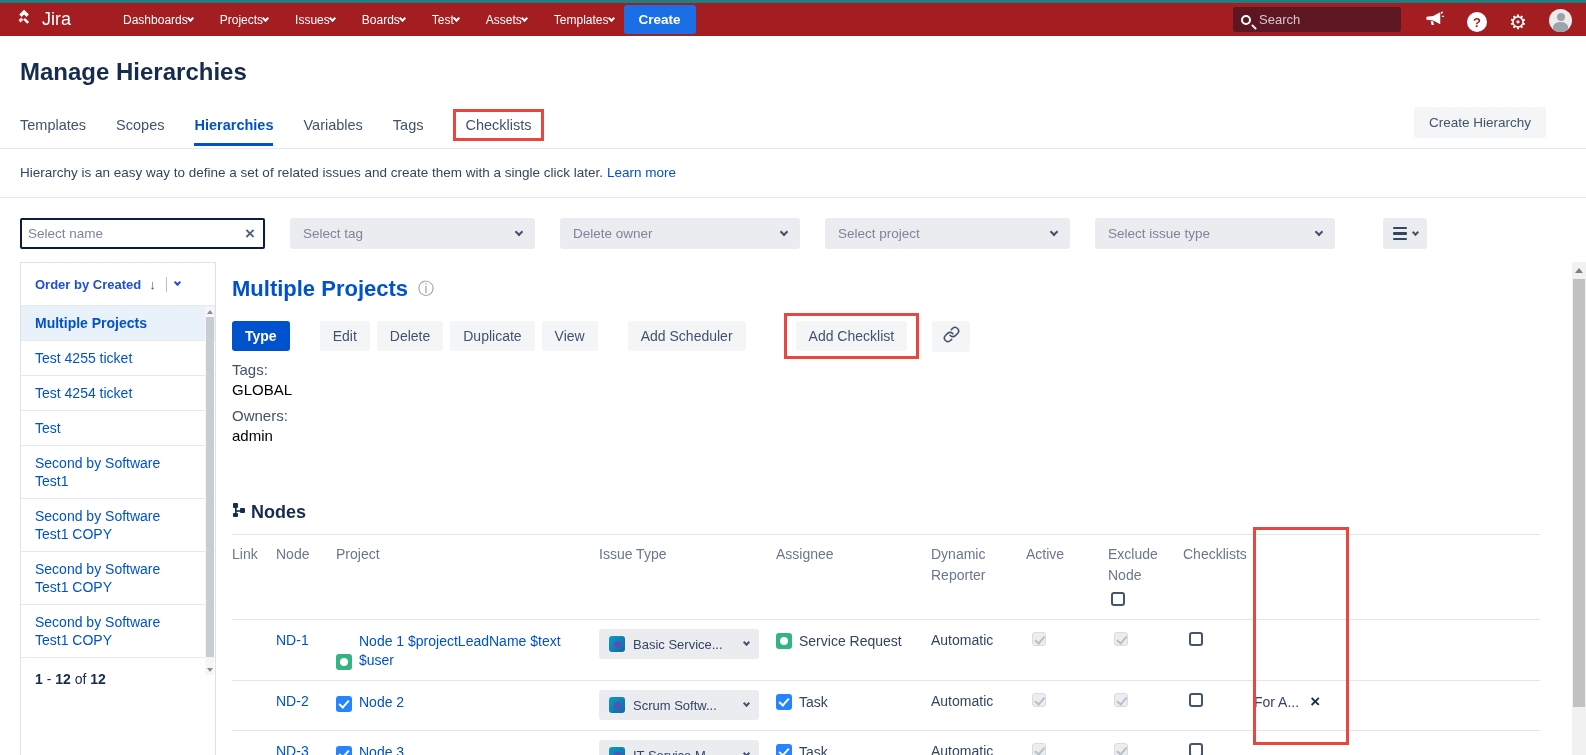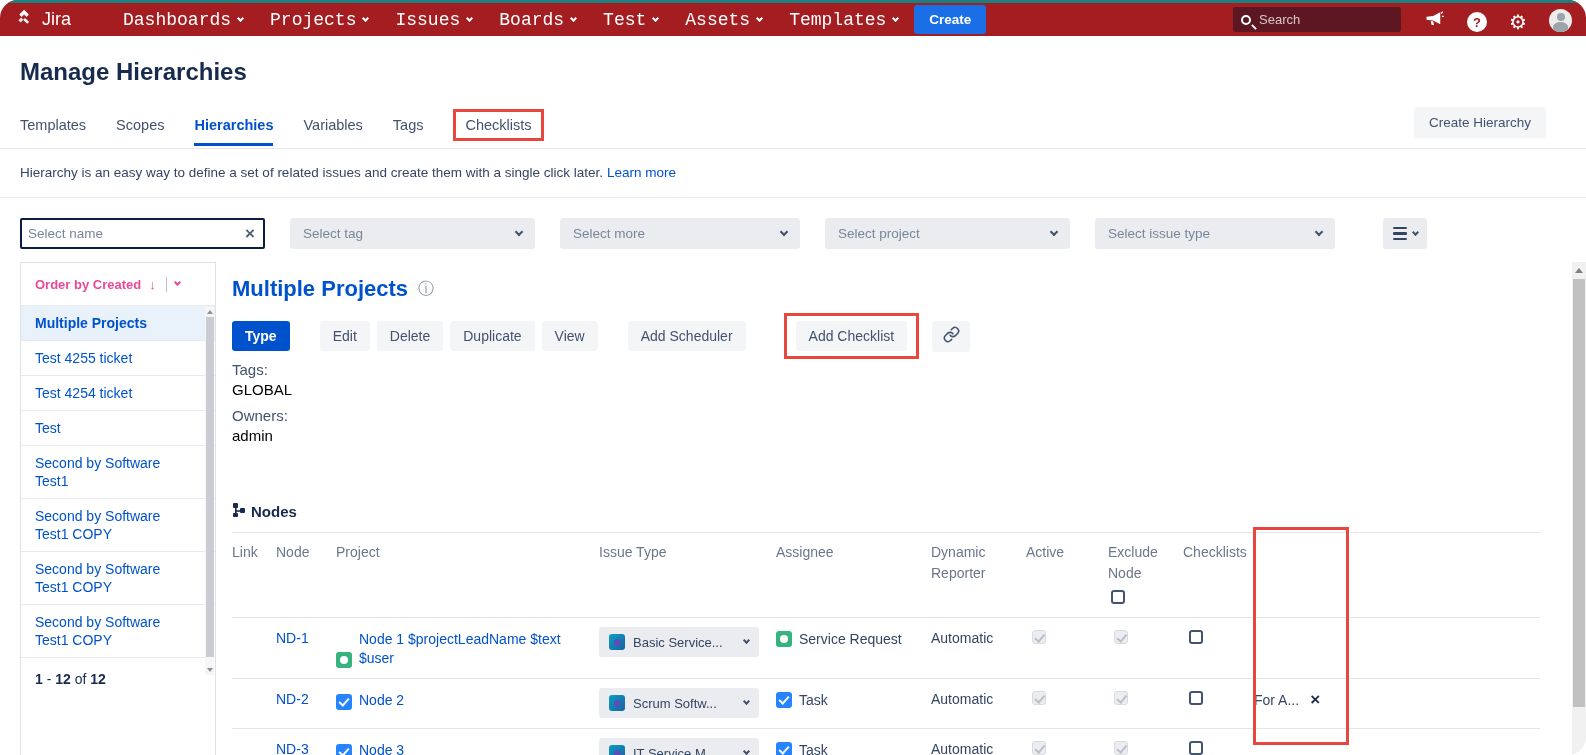--- a/index.html
+++ b/index.html
@@ -1,29 +1,29 @@
 <!DOCTYPE html>
 <html><head>
 <meta charset="utf-8">
 <style>
   * { box-sizing: border-box; margin: 0; padding: 0; }
   html,body { width:1586px; height:755px; overflow:hidden; background:#fff;
     font-family:"Liberation Sans", sans-serif; color:#172B4D; }
-  .page { position:relative; width:1586px; height:755px; overflow:hidden;border-radius:18px; }
+  .page { position:relative; width:1586px; height:755px; overflow:hidden; }
 
   
   .topbar { position:absolute; top:0; left:0; right:0; height:36px; background:#A31D21;
     border-top:3px solid #1D7F7F; display:flex; align-items:center; padding:0 14px; }
   .brand { display:flex; align-items:center; gap:7px; color:#fff; font-size:18px; font-weight:400; }
   .topnav { display:flex; align-items:center; gap:27px; margin-left:52px; }
-  .nav-item { color:#fff; font-size:18px; display:flex; align-items:center; gap:7px; cursor:pointer;font-family:Liberation Mono, monospace; }
+  .nav-item { color:#fff; font-size:12px; display:flex; align-items:center; cursor:pointer; }
   .chev { width:6px; height:6px; border-right:2px solid currentColor; border-bottom:2px solid currentColor;
     transform:rotate(45deg); display:inline-block; margin-top:-3px; }
   .nav-item .chev { width:5px; height:5px; }
-  .create-btn { margin-left:16px; background:#1B6FE6; color:#fff; border:none; border-radius:3px;
+  .create-btn { margin-left:10px; background:#1B6FE6; color:#fff; border:none; border-radius:3px;
     font-size:13.5px; font-weight:700; padding:7px 15px; cursor:pointer; font-family:inherit; }
   .topbar-right { margin-left:auto; display:flex; align-items:flex-end; gap:22px; }
   .search-box { width:168px; height:25px; background:#5C1723; border-radius:3px; display:flex;
     align-items:center; padding:0 8px; gap:8px; }
   .mag { width:10px; height:10px; border:2px solid #fff; border-radius:50%; position:relative; flex:none; }
   .mag::after { content:""; position:absolute; width:6px; height:2px; background:#fff;
     left:8px; top:9px; transform:rotate(45deg); }
   .search-box input { background:transparent; border:none; outline:none; color:#fff; font-size:13px;
     width:100%; font-family:inherit; }
   .search-box input::placeholder { color:rgba(255,255,255,.75); }
@@ -63,21 +63,21 @@
   .select .chev, .menu-btn .chev { color:#42526E; }
   .menu-btn { position:absolute; top:218px; left:1383px; width:44px; height:31px; background:#EBECF0;
     border-radius:3px; display:flex; align-items:center; justify-content:center; gap:6px; cursor:pointer; border:none; }
   .hamburger { display:flex; flex-direction:column; gap:3px; }
   .hamburger i { width:14px; height:2.5px; background:#344563; border-radius:1px; }
 
   
   .sidebar { position:absolute; top:262px; left:20px; width:196px; bottom:0; border:1px solid #DFE1E6;
     border-bottom:none; background:#fff; }
   .side-head { height:43px; display:flex; align-items:center; gap:8px; padding:0 14px;
-    font-size:13px; font-weight:700; color:#ec4899; border-bottom:1px solid #E7E9EE; }
+    font-size:13px; font-weight:700; color:#1d4ed8; border-bottom:1px solid #E7E9EE; }
   .side-head .pipe { width:1px; height:15px; background:#B9C0CB; margin-left:2px; }
   .side-head .chev { width:5px; height:5px; }
   .side-item { padding:8px 26px 8px 14px; font-size:14px; color:#0052CC; line-height:18px;
     border-bottom:1px solid #E7E9EE; cursor:pointer; }
   .side-item.selected { background:#E9F1FB; font-weight:700; }
   .side-foot { padding:13px 14px; font-size:14px; color:#172B4D; }
   .side-foot b { font-weight:700; }
   .side-scroll { position:absolute; right:1px; top:44px; height:368px; width:9px; background:#F6F6F6; }
   .side-scroll .up { position:absolute; top:3px; left:1.5px; width:0; height:0;
     border-left:3px solid transparent; border-right:3px solid transparent; border-bottom:4px solid #8A8F98; }
@@ -96,21 +96,21 @@
   .btn-primary { background:#0052CC; color:#fff; font-weight:700; }
   .sp16 { width:16px; flex:none; }
   .ann-wrap { border:3px solid #E8473F; padding:5px 9px; margin:0 2px; }
   .link-btn { width:38px; height:31px; background:#F4F5F7; border:none; border-radius:3px; display:flex;
     align-items:center; justify-content:center; cursor:pointer; margin-left:4px; }
   .meta { margin-top:0; font-size:15px; }
   .meta .lbl { color:#42526E; line-height:20px; }
   .meta .val { color:#000000; line-height:20px; }
   .meta .grp2 { margin-top:6px; }
   .nodes-sec { margin-top:56px; }
-  .nodes-title { display:flex; align-items:center; gap:5px; font-size:15px; font-weight:700; color:#172B4D; }
+  .nodes-title { display:flex; align-items:center; gap:5px; font-size:18px; font-weight:700; color:#172B4D; }
   .nodes-hr { border-top:1px solid #E3E5E9; margin-top:11px; }
   .ngrid { display:grid; grid-template-columns:44px 60px 263px 177px 155px 95px 82px 75px 71px 120px;
     padding-left:14px; align-items:start; }
   .thead { padding:9px 0 13px; font-size:14px; color:#6B778C; line-height:21px; }
   .thead .exc { display:flex; flex-direction:column; gap:6px; }
   .trow { border-top:1px solid #E3E5E9; padding:12px 0 10px; font-size:14px; min-height:48px; }
   .trow.r1 { min-height:53px; }
   .trow.r3 { min-height:43px; }
   .node-link { color:#0052CC; text-decoration:none; cursor:pointer; }
   .sum { display:flex; gap:7px; align-items:flex-end; padding-right:26px; }
@@ -234,21 +234,21 @@
   <div class="filters">
     <div class="name-input">
       <input placeholder="Select name" style="">
       <span class="clear-x">×</span>
     </div>
     <div class="select">
       <span class="ph">Select tag</span>
         <i class="chev"></i>
     </div>
     <div class="select" style="width:240px">
-      <span class="ph">Select more</span>
+      <span class="ph">Delete owner</span>
         <i class="chev"></i>
     </div>
     <div class="select">
       <span class="ph">Select project</span>
         <i class="chev"></i>
     </div>
     <div class="select" style="width:240px">
       <span class="ph">Select issue type</span>
         <i class="chev"></i>
     </div>

